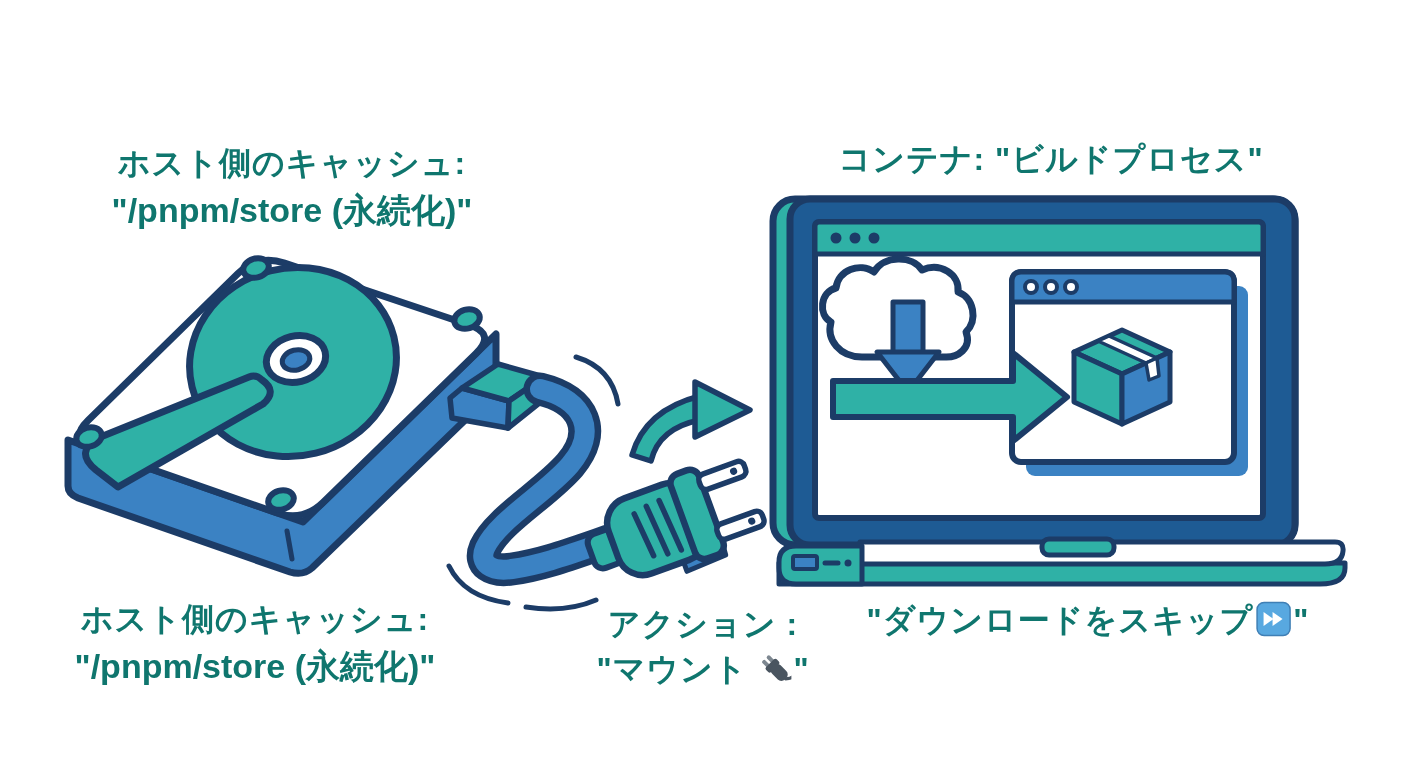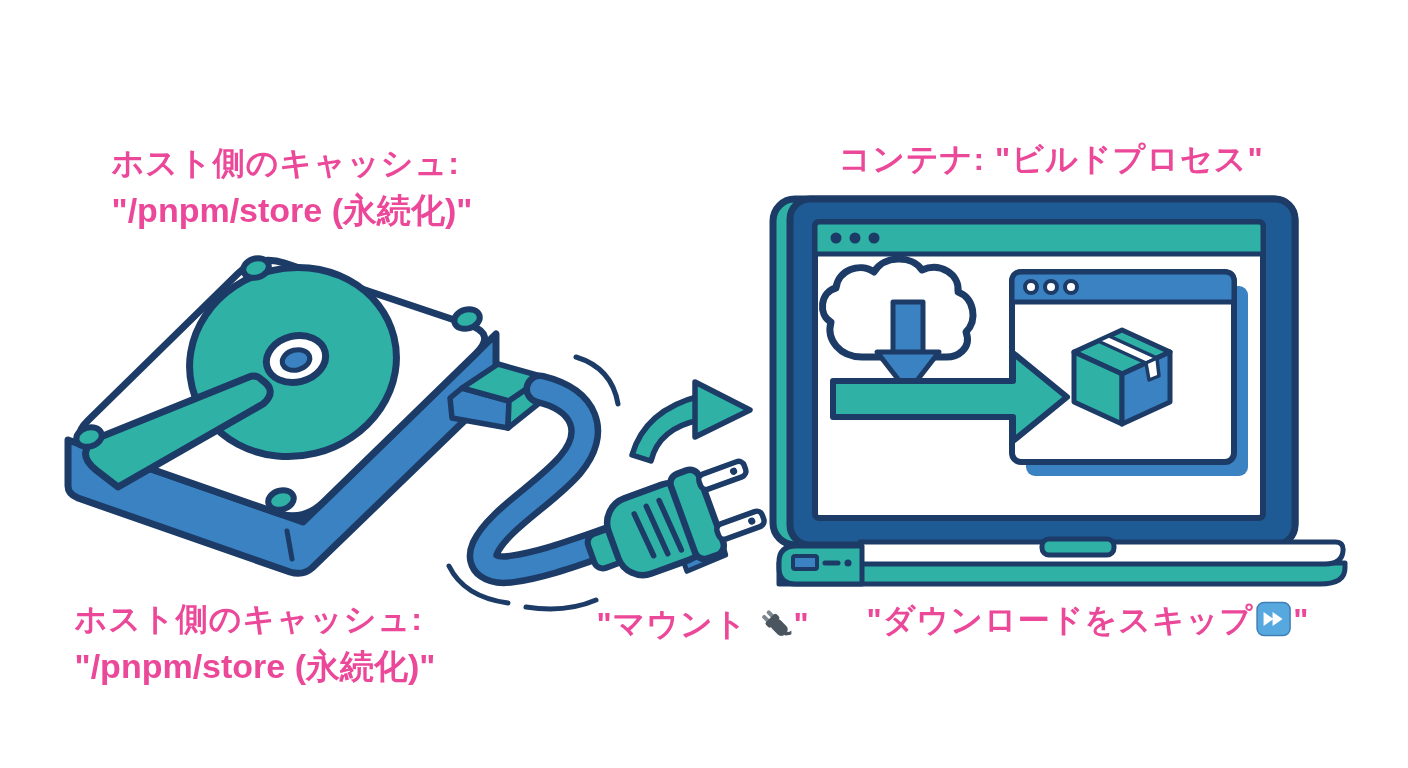--- a/index.html
+++ b/index.html
@@ -11,22 +11,22 @@
     position:relative;
     width:1408px;
     height:768px;
     background:#ffffff;
     overflow:hidden;
   }
   .art{position:absolute;left:0;top:0;width:1408px;height:768px;}
   .label{
     position:absolute;
     transform:translateX(-50%);
-    text-align:left;
-    color:#ec4899;
+    text-align:center;
+    color:#0f766e;
     font-weight:700;
     white-space:nowrap;
     line-height:1.42;
   }
   .label .jp{font-size:32px;letter-spacing:1px;}
   .label .path{font-size:34px;letter-spacing:0px;}
   .inline-icon{
     display:inline-block;
     vertical-align:-6px;
     margin:0 2px;
@@ -172,20 +172,21 @@
   <div class="label" style="left:1051px; top:137px;">
     <div class="jp">コンテナ: "ビルドプロセス"</div>
   </div>
 
   <div class="label" style="left:255px; top:597px;">
     <div class="jp">ホスト側のキャッシュ:</div>
     <div class="path">"/pnpm/store (永続化)"</div>
   </div>
 
   <div class="label" style="left:703px; top:602px;">
+    <div class="jp">アクション :</div>
     <div class="jp">
       <span>"マウント </span><span class="inline-icon"><svg width="32" height="32" viewBox="0 0 32 32">
             <g transform="translate(17,17) rotate(-45)">
               <path d="M 1 12 Q 8 19 13 13" fill="none" stroke="#4A5560" stroke-width="3.2" stroke-linecap="round"></path>
               <rect x="-4.2" y="-17" width="4" height="10" rx="1.8" fill="#7D8790"></rect>
               <rect x="2.2" y="-17" width="4" height="10" rx="1.8" fill="#7D8790"></rect>
               <rect x="-6.5" y="-10" width="15" height="7" rx="2" fill="#4A5560"></rect>
               <rect x="-5" y="-6" width="12" height="18" rx="5" fill="#4A5560"></rect>
             </g>
           </svg></span><span>"</span>

